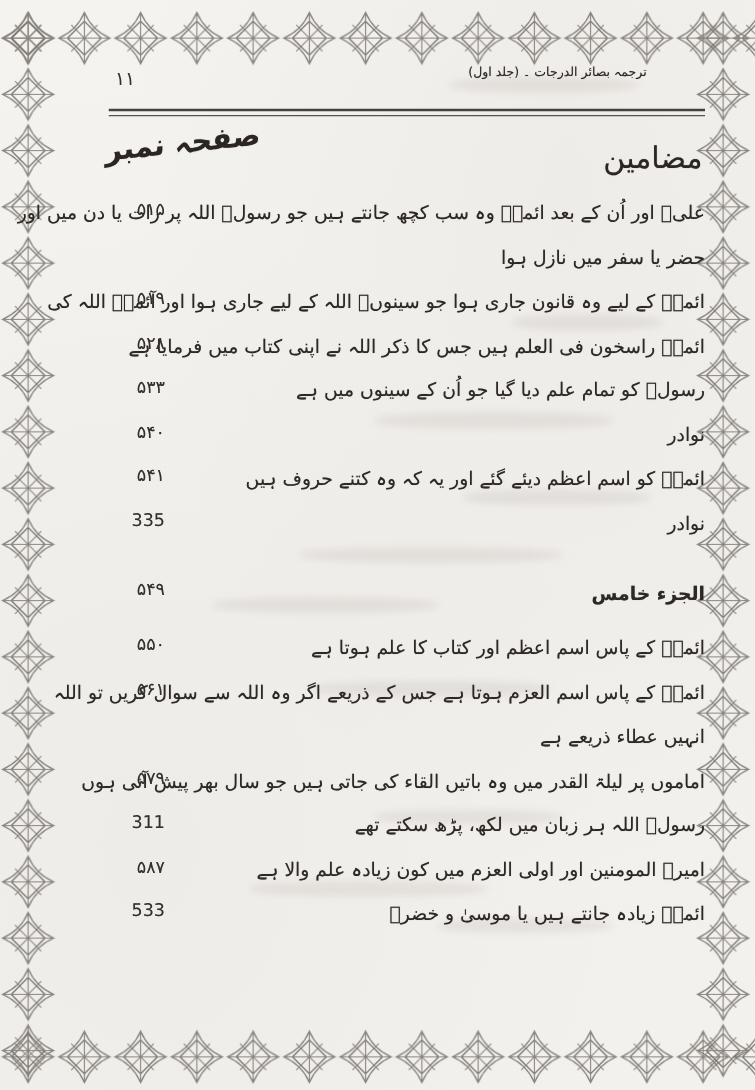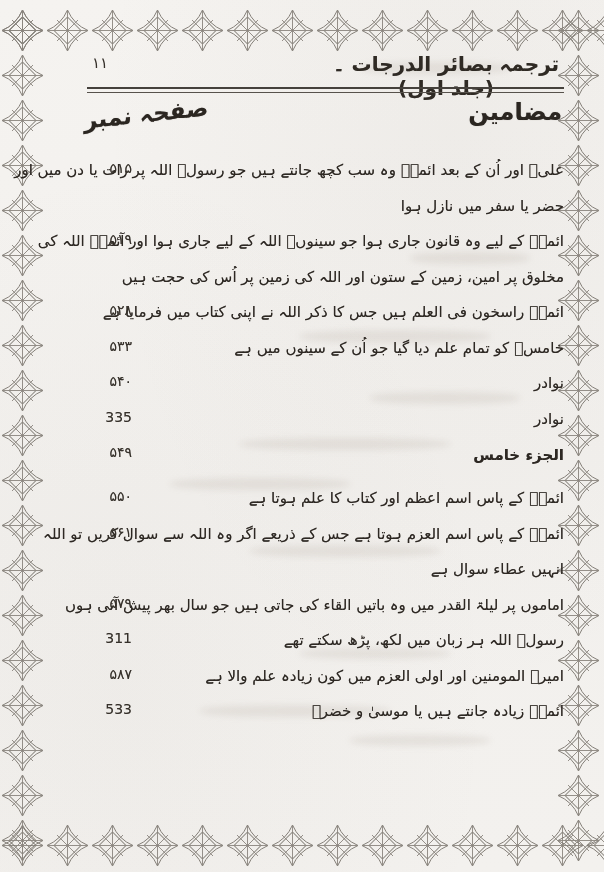--- a/index.html
+++ b/index.html
@@ -18,37 +18,37 @@
   }
   .border-layer{position:absolute;left:0;top:0;pointer-events:none;}
   
   .pagenum{
     position:absolute;top:54px;left:92px;
     font-size:15px;letter-spacing:1px;color:#35302a;
   }
   .booktitle{
     position:absolute;top:52px;right:40px;width:236px;
     direction:rtl;text-align:center;
-    font-size:20px;font-weight:bold;color:#2f2a24;
+    font-size:10px;font-weight:normal;color:#2f2a24;
     text-shadow:0 0 .6px rgba(47,42,36,.45);
   }
   .rule{
     position:absolute;top:87px;left:87px;right:40px;height:3px;
     border-top:2.5px solid #45413c;border-bottom:1.5px solid #57524c;
   }
   
   .colhead-left{
     position:absolute;top:101px;left:84px;
     direction:rtl;font-size:23px;font-weight:bold;color:#2b2621;
     transform:rotate(-6deg) skewX(-6deg);
     text-shadow:0 0 .7px rgba(43,38,33,.5);
   }
   .colhead-right{
-    position:absolute;top:98px;right:42px;
-    direction:rtl;font-size:24px;font-weight:bold;color:#2b2621;
+    position:absolute;top:112px;right:42px;
+    direction:rtl;font-size:24px;font-weight:normal;color:#2b2621;
     text-shadow:0 0 .7px rgba(43,38,33,.5);
   }
   
   .toc{
     position:absolute;top:152px;left:62px;right:40px;
     direction:rtl;
   }
   .row{
     position:relative;min-height:35.5px;
     padding-left:86px;box-sizing:border-box;
@@ -56,21 +56,21 @@
   .row .txt{
     display:block;font-size:15px;line-height:28px;padding-top:4px;
     white-space:nowrap;color:#2d2823;
     text-shadow:0 0 .55px rgba(45,40,35,.5);
   }
   .row .num{
     position:absolute;left:24px;top:8px;width:46px;
     direction:ltr;text-align:right;font-size:14px;color:#35302a;
     text-shadow:0 0 .5px rgba(53,48,42,.45);
   }
-  .row.section{min-height:44px;margin-top:0;}
+  .row.section{min-height:44px;margin-top:20px;}
   .row.section .txt{font-size:15px;font-weight:bold;line-height:34px;padding-top:2px;}
   
   .sm{position:absolute;background:rgba(152,142,130,.15);filter:blur(3px);border-radius:45%;}
 </style>
 </head>
 <body>
 
 <div class="page">
 
   <svg class="border-layer" width="604" height="872" viewBox="0 0 604 872" aria-hidden="true">
@@ -122,55 +122,55 @@
       <span class="txt">علیؑ اور اُن کے بعد ائمہؑ وہ سب کچھ جانتے ہیں جو رسولؐ اللہ پر رات یا دن میں اور</span>
     </div>
     <div class="row cont">
       <span class="num"></span>
       <span class="txt">حضر یا سفر میں نازل ہوا</span>
     </div>
     <div class="row">
       <span class="num">۵۱۹</span>
       <span class="txt">ائمہؑ کے لیے وہ قانون جاری ہوا جو سینوںؐ اللہ کے لیے جاری ہوا اور آئمہؑ اللہ کی</span>
     </div>
-    <div class="row cont">
-      <span class="num"></span>
-      <span class="txt">مخلوق پر امین، زمین کے ستون اور اللہ کی زمین پر اُس کی حجت ہیں</span>
-    </div>
     <div class="row">
       <span class="num">۵۲۸</span>
       <span class="txt">ائمہؑ راسخون فی العلم ہیں جس کا ذکر اللہ نے اپنی کتاب میں فرمایا ہے</span>
     </div>
     <div class="row">
       <span class="num">۵۳۳</span>
-      <span class="txt">خامسؑ کو تمام علم دیا گیا جو اُن کے سینوں میں ہے</span>
+      <span class="txt">رسولؑ کو تمام علم دیا گیا جو اُن کے سینوں میں ہے</span>
     </div>
     <div class="row">
       <span class="num">۵۴۰</span>
       <span class="txt">نوادر</span>
+    </div>
+    <div class="row">
+      <span class="num">۵۴۱</span>
+      <span class="txt">ائمہؑ کو اسم اعظم دیئے گئے اور یہ کہ وہ کتنے حروف ہیں</span>
     </div>
     <div class="row">
       <span class="num">335</span>
       <span class="txt">نوادر</span>
     </div>
     <div class="row section">
       <span class="num">۵۴۹</span>
       <span class="txt">الجزء خامس</span>
     </div>
     <div class="row">
       <span class="num">۵۵۰</span>
       <span class="txt">ائمہؑ کے پاس اسم اعظم اور کتاب کا علم ہوتا ہے</span>
     </div>
     <div class="row">
       <span class="num">۵۶۱</span>
       <span class="txt">ائمہؑ کے پاس اسم العزم ہوتا ہے جس کے ذریعے اگر وہ اللہ سے سوال کریں تو اللہ</span>
     </div>
     <div class="row cont">
       <span class="num"></span>
-      <span class="txt">انہیں عطاء سوال ہے</span>
+      <span class="txt">انہیں عطاء ذریعے ہے</span>
     </div>
     <div class="row">
       <span class="num">۵۷۹</span>
       <span class="txt">اماموں پر لیلۃ القدر میں وہ باتیں القاء کی جاتی ہیں جو سال بھر پیش آنی ہوں</span>
     </div>
     <div class="row">
       <span class="num">311</span>
       <span class="txt">رسولؐ اللہ ہر زبان میں لکھ، پڑھ سکتے تھے</span>
     </div>
     <div class="row">

